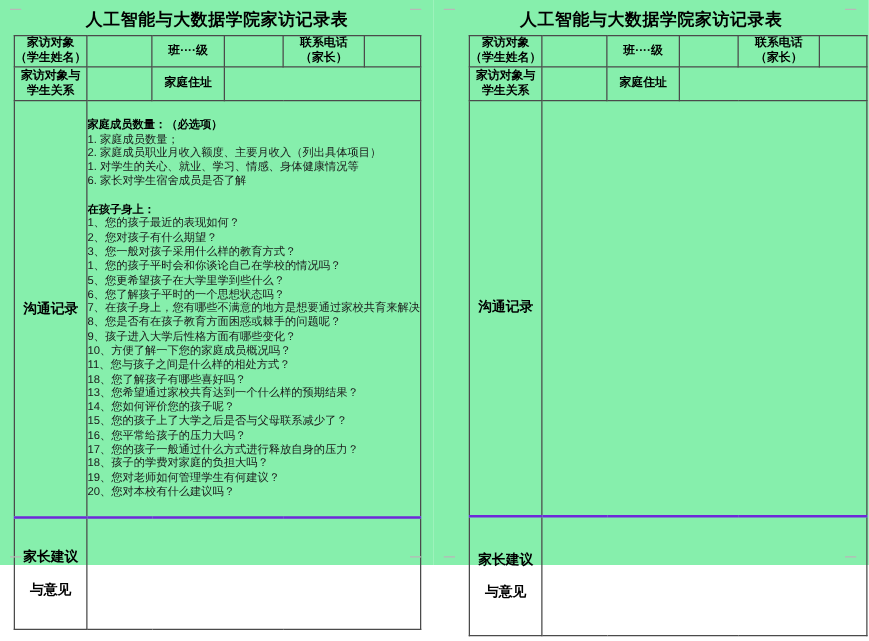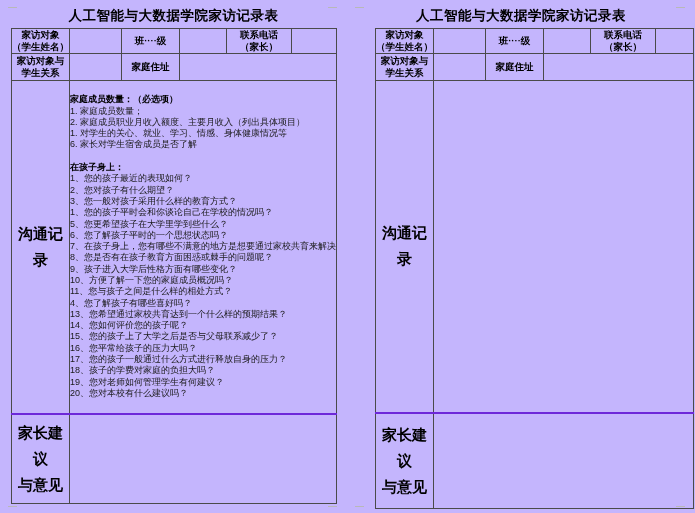--- a/index.html
+++ b/index.html
@@ -2,21 +2,21 @@
 <html><head>
 <meta charset="utf-8">
 <style>
   html,body{margin:0;padding:0;}
   body{
     width:695px;height:513px;background:#ffffff;
     font-family:"Liberation Sans","DejaVu Sans",sans-serif;
     color:#1a1a1a;overflow:hidden;
   }
   .sheet{display:flex;width:695px;height:513px;}
-  .page{position:relative;width:347px;height:513px;background:#c4b5fd;}
+  .page{position:relative;width:347px;height:452px;background:#86efac;}
   .page.right{width:348px;}
 
   .mark{position:absolute;width:9px;height:1px;background:#b8b8b8;}
   .mark.tl{left:8px;top:7px;}
   .mark.tr{right:10px;top:7px;}
   .mark.bl{left:8px;bottom:6px;}
   .mark.br{right:10px;bottom:6px;}
 
   .title{
     margin:0;padding-top:7px;height:21px;
@@ -39,21 +39,21 @@
   tr.r3.rt{height:332px;}
   tr.r4{height:90px;}
   tr.r4.rt{height:96px;}
   tr.r4 td{border-top:2px solid #6d28d9;}
 
   td.lbl{
     text-align:center;font-weight:bold;font-size:9.5px;line-height:12px;
     white-space:pre-line;color:#000;
   }
   td.side{
-    font-size:15px;line-height:26px;white-space:pre-line;color:#000;
+    font-size:11px;line-height:26px;white-space:pre-line;color:#000;
   }
   td.content{
     vertical-align:top;padding:4px 2px 0 7px;
     font-size:9px;line-height:11.3px;
   }
   .rc-header{font-weight:bold;white-space:nowrap;color:#000;}
   .line{white-space:nowrap;}
   .blank-line{height:11.3px;}
 </style>
 </head>
@@ -113,21 +113,21 @@
                 <div class="line">2、您对孩子有什么期望？</div>
                 <div class="line">3、您一般对孩子采用什么样的教育方式？</div>
                 <div class="line">1、您的孩子平时会和你谈论自己在学校的情况吗？</div>
                 <div class="line">5、您更希望孩子在大学里学到些什么？</div>
                 <div class="line">6、您了解孩子平时的一个思想状态吗？</div>
                 <div class="line">7、在孩子身上，您有哪些不满意的地方是想要通过家校共育来解决的？</div>
                 <div class="line">8、您是否有在孩子教育方面困惑或棘手的问题呢？</div>
                 <div class="line">9、孩子进入大学后性格方面有哪些变化？</div>
                 <div class="line">10、方便了解一下您的家庭成员概况吗？</div>
                 <div class="line">11、您与孩子之间是什么样的相处方式？</div>
-                <div class="line">4、您了解孩子有哪些喜好吗？</div>
+                <div class="line">18、您了解孩子有哪些喜好吗？</div>
                 <div class="line">13、您希望通过家校共育达到一个什么样的预期结果？</div>
                 <div class="line">14、您如何评价您的孩子呢？</div>
                 <div class="line">15、您的孩子上了大学之后是否与父母联系减少了？</div>
                 <div class="line">16、您平常给孩子的压力大吗？</div>
                 <div class="line">17、您的孩子一般通过什么方式进行释放自身的压力？</div>
                 <div class="line">18、孩子的学费对家庭的负担大吗？</div>
                 <div class="line">19、您对老师如何管理学生有何建议？</div>
                 <div class="line">20、您对本校有什么建议吗？</div>
               </div>
         </td>

